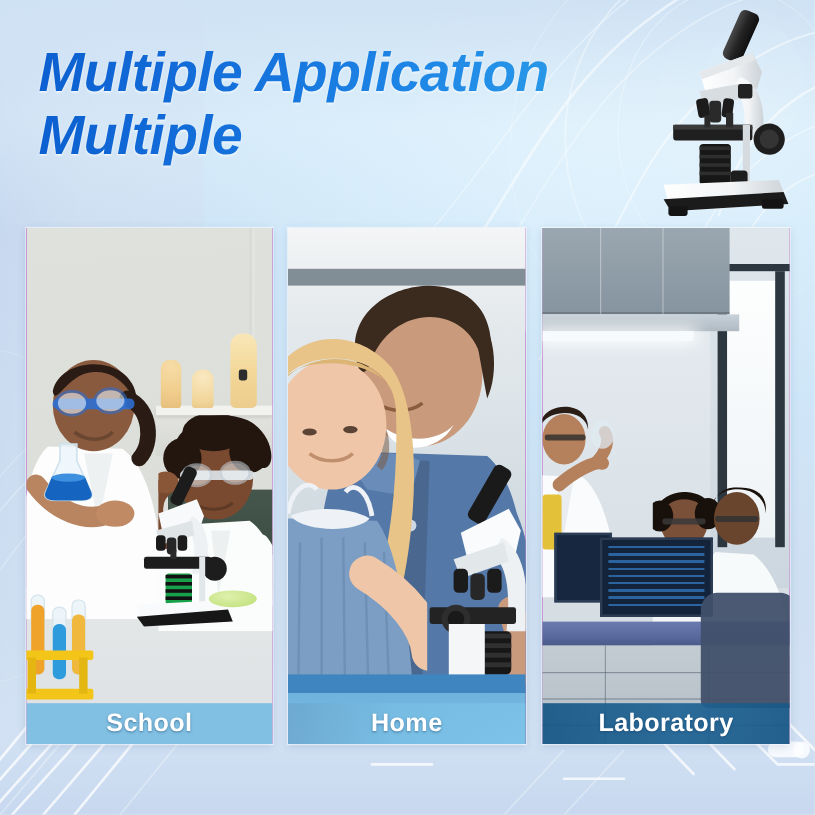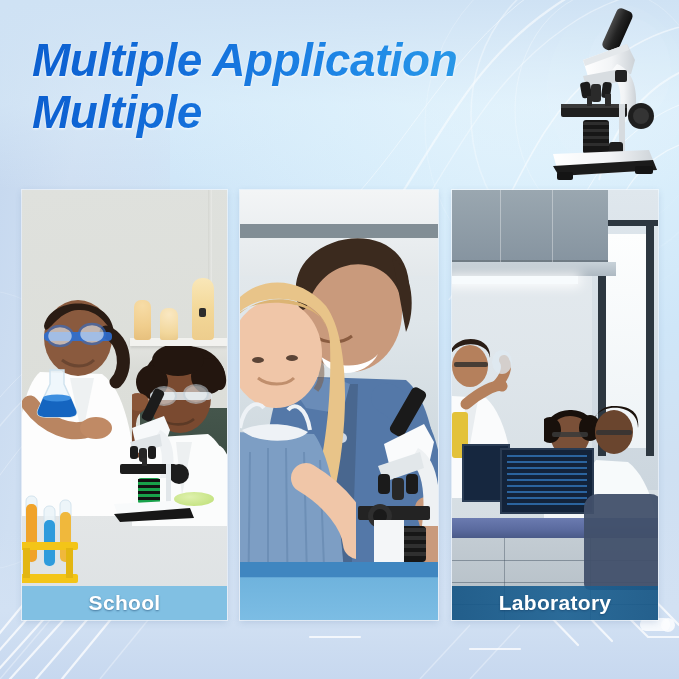--- a/index.html
+++ b/index.html
@@ -421,20 +421,21 @@
           <g fill="#303030">
             <rect x="54" y="142" width="28" height="4"></rect>
               <rect x="54" y="150" width="28" height="4"></rect>
             <rect x="54" y="158" width="28" height="4"></rect>
               <rect x="54" y="166" width="28" height="4"></rect>
           </g>
           <rect x="30" y="134" width="30" height="62" fill="#f4f6f8"></rect>
         </svg>
         <div class="s2-table"></div>
       </div>
+      <div class="cap cap2">Home</div>
     </div>
 
     <div class="panel p3">
       <div class="photo">
         <div class="s3-bg"></div>
         <div class="s3-winwall"></div>
         <div class="s3-mullion" style="left:146px;"></div>
         <div class="s3-glass" style="left:154px;"></div>
         <div class="s3-mullion" style="left:194px;"></div>
         <div class="s3-mullion" style="left:152px;top:30px;height:6px;width:62px;"></div>

